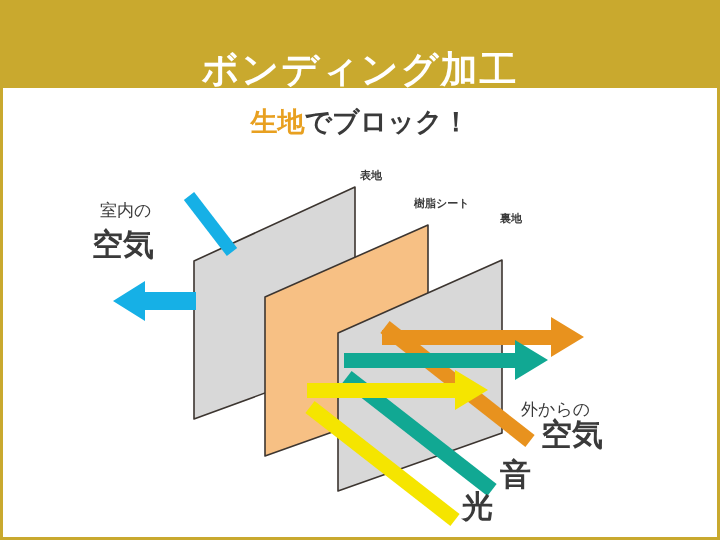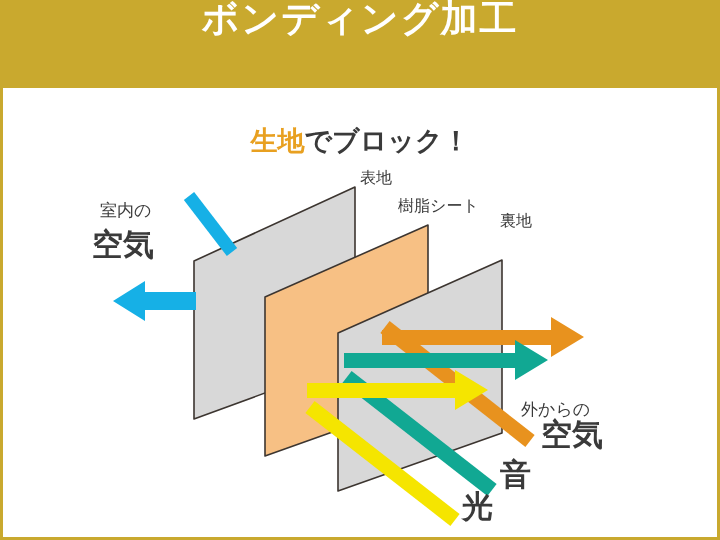--- a/index.html
+++ b/index.html
@@ -20,21 +20,21 @@
   }
   
   #title-bar {
     position: absolute;
     left: 0;
     top: 0;
     width: 720px;
     height: 88px;
     background: #c9a92e;
     display: flex;
-    align-items: flex-start;
+    align-items: flex-end;
     justify-content: center;
   }
   #title-text {
     color: #ffffff;
     font-size: 37px;
     font-weight: 700;
     letter-spacing: 2px;
     line-height: 1;
     white-space: nowrap;
   }
@@ -47,21 +47,21 @@
     height: 452px;
     box-sizing: border-box;
     border: 3px solid #c9a92e;
     border-top: none;
     background: #ffffff;
   }
   
   #subtitle {
     position: absolute;
     left: 0;
-    top: 127px;
+    top: 108px;
     width: 720px;
     text-align: center;
     font-size: 27px;
     font-weight: 700;
     line-height: 1;
     white-space: nowrap;
   }
   .sub-hl { color: #e8a020; }
   .sub-rest { color: #3a3a3a; }
 
@@ -75,21 +75,21 @@
     pointer-events: none;
   }
   .lbl {
     position: absolute;
     color: #3a3a3a;
     line-height: 1.05;
     white-space: nowrap;
   }
   .lbl-small { font-size: 17px; font-weight: 400; }
   .lbl-big   { font-size: 31px; font-weight: 700; }
-  .lbl-layer { font-size: 16px; font-weight: 400; }
+  .lbl-layer { font-size: 11px; font-weight: 700; }
   .lbl-flow  { font-size: 31px; font-weight: 700; }
 </style>
 </head>
 <body>
 
 <div id="stage">
 
   <div id="title-bar">
     <div id="title-text">ボンディング加工</div>
   </div>
@@ -126,21 +126,21 @@
     </g>
 
     <g>
       <polyline points="455,520 310,407" fill="none" stroke="#f5e500" stroke-width="15" stroke-linecap="butt" stroke-linejoin="miter"></polyline>
       <polygon fill="#f5e500" points="307,383 307,398 455,398 455,410 488,390 455,370 455,383"></polygon>
     </g>
 
   </svg>
 
   <div class="lbl lbl-layer" style="left:360px; top:170px;">表地</div>
-  <div class="lbl lbl-layer" style="left:398px; top:198px;">樹脂シート</div>
+  <div class="lbl lbl-layer" style="left:414px; top:198px;">樹脂シート</div>
   <div class="lbl lbl-layer" style="left:500px; top:213px;">裏地</div>
 
   <div class="lbl lbl-small" style="left:100px; top:202px;text-align:right;">室内の</div>
   <div class="lbl lbl-big" style="left:92px; top:228px;">空気</div>
 
   <div class="lbl lbl-small" style="left:521px; top:392px;margin-top:9px;">外からの</div>
   <div class="lbl lbl-flow" style="left:541px; top:418px;">空気</div>
 
   <div class="lbl lbl-flow" style="left:500px; top:458px;">音</div>
 

